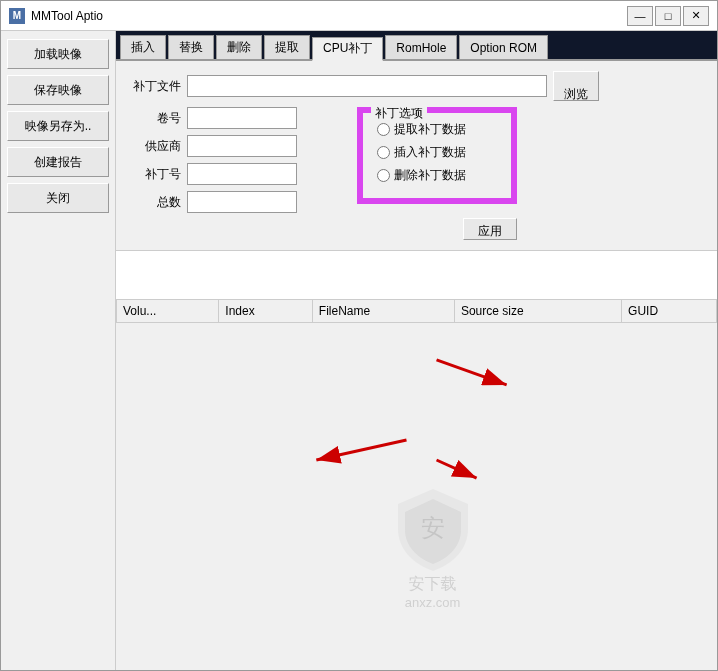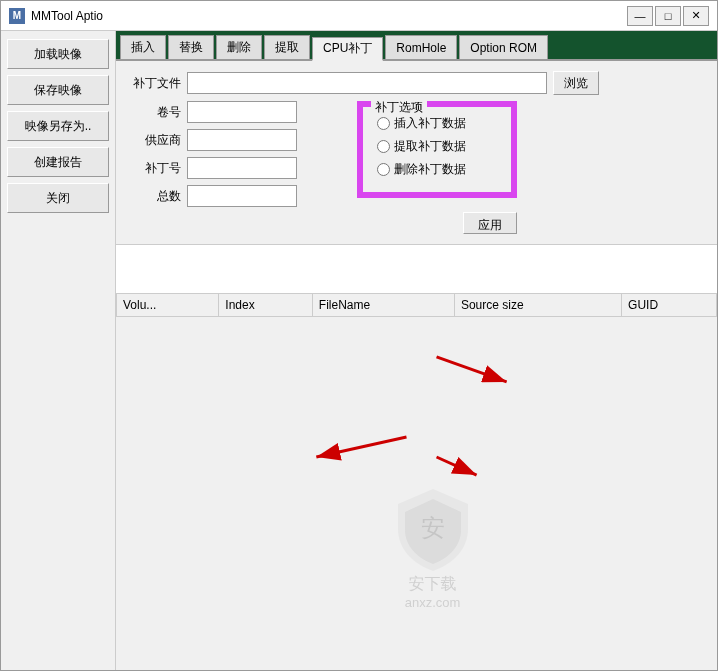--- a/index.html
+++ b/index.html
@@ -109,21 +109,21 @@
       display: flex;
       flex-direction: column;
       overflow: hidden;
     }
 
     
     .tabs-bar {
       display: flex;
       align-items: flex-end;
       padding: 4px 1px 0 4px;
-      background: #14532d;
+      background: #0f172a;
       border-bottom: 2px solid #999;
       flex-shrink: 0;
       text-align: right;
     }
 
     .tab {
       padding: 4px 10px;
       border: 1px solid #999;
       border-bottom: none;
       background: #e0e0e0;
@@ -176,21 +176,21 @@
     .patch-file-input {
       width: 360px;
     }
 
     .short-input {
       width: 110px;
     }
 
     .browse-btn {
       margin-left: 6px;
-      padding: 2px 10px;
+      padding: 14px 10px;
       height: 24px;
       background: #e8e8e8;
       border: 1px solid #999;
       border-top-color: #fff;
       border-left-color: #fff;
       cursor: pointer;
       font-family: 'SimSun', sans-serif;
       font-size: 12px;
     }
 
@@ -382,26 +382,26 @@
             <div class="form-row">
               <span class="form-label">总数</span>
               <input type="text" class="form-input short-input" value="" style="">
             </div>
           </div>
 
           <div style="display:flex; flex-direction:column; margin-left: 30px;">
             <div class="patch-options-group">
               <span class="patch-options-legend">补丁选项</span>
               <div class="radio-row">
+                <input type="radio" name="patch-option" id="extract-radio" style="">
+                <label for="extract-radio">提取补丁数据</label>
+              </div>
+              <div class="radio-row">
                 <input type="radio" name="patch-option" id="insert-radio" style="">
                 <label for="insert-radio">插入补丁数据</label>
-              </div>
-              <div class="radio-row">
-                <input type="radio" name="patch-option" id="extract-radio" style="">
-                <label for="extract-radio">提取补丁数据</label>
               </div>
               <div class="radio-row">
                 <input type="radio" name="patch-option" id="delete-radio" style="">
                 <label for="delete-radio">删除补丁数据</label>
               </div>
             </div>
             <div style="display:flex; justify-content: flex-end; margin-top: 6px;">
               <button class="apply-btn">应用</button>
             </div>
           </div>

